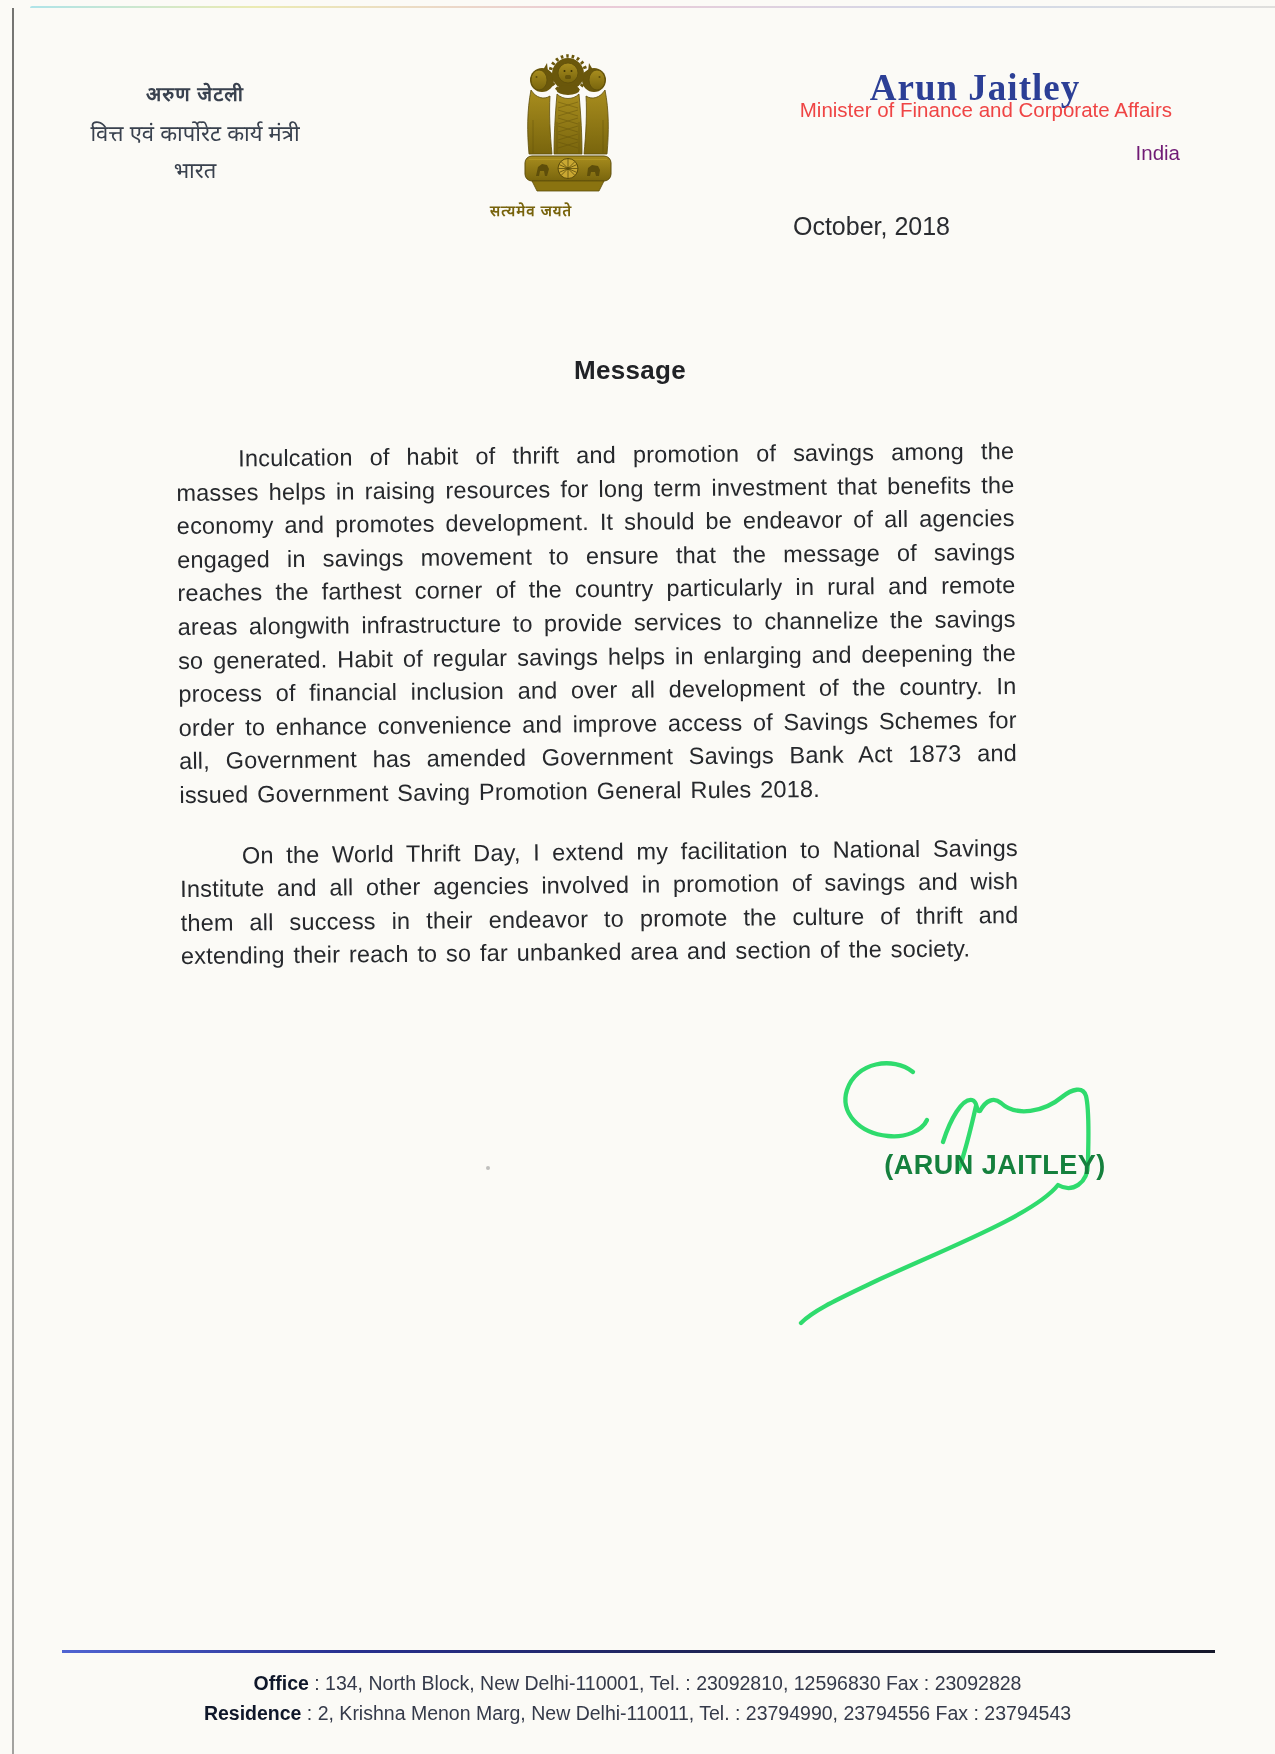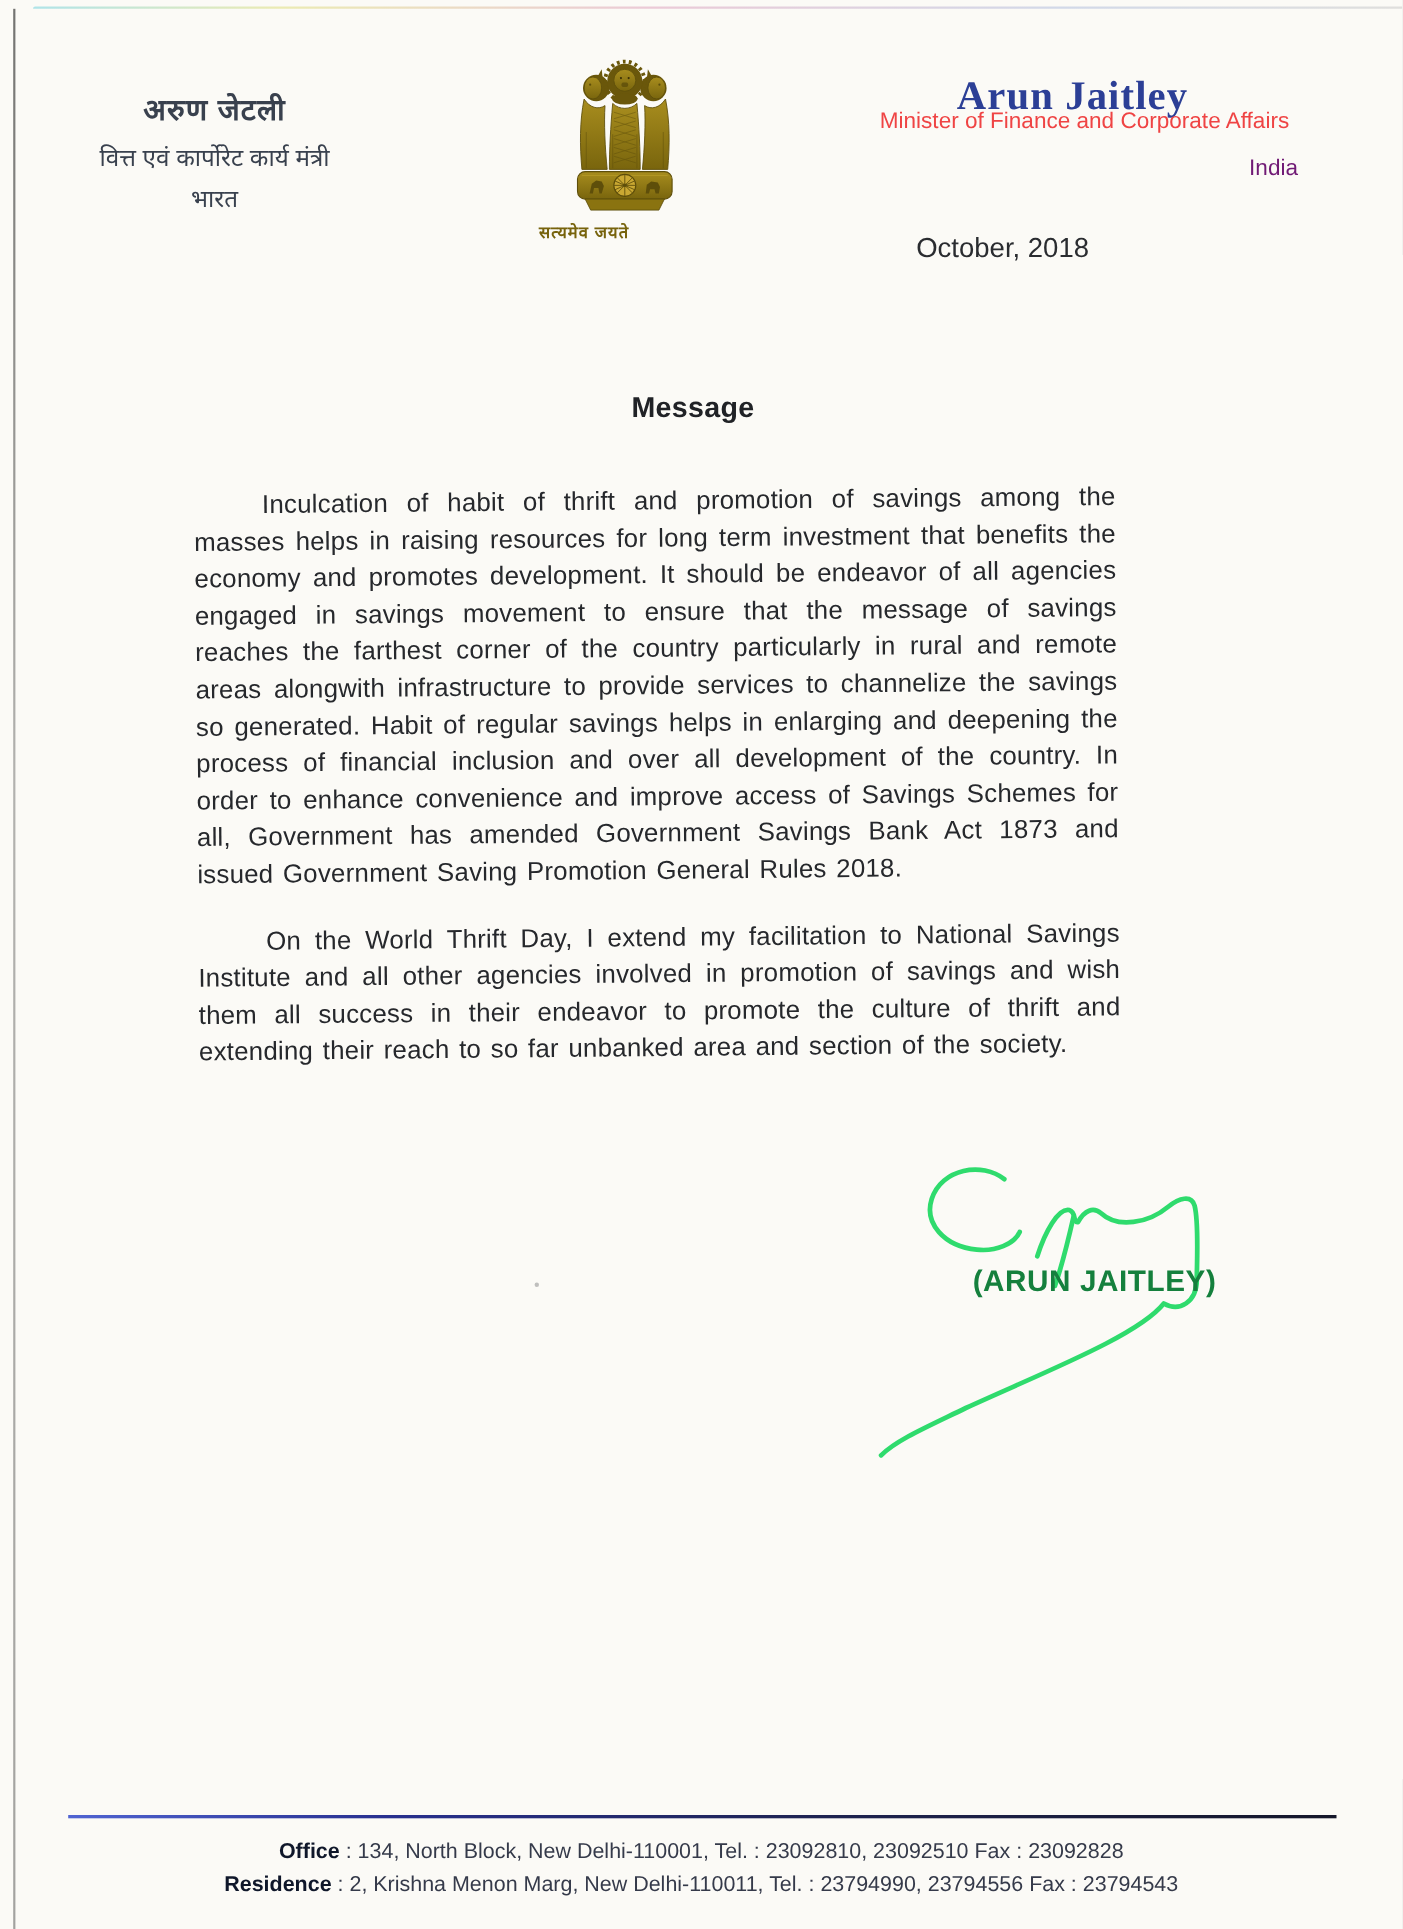--- a/index.html
+++ b/index.html
@@ -15,37 +15,37 @@
   
   .edge-left{position:absolute;left:12px;top:8px;width:2px;height:1746px;
     background:linear-gradient(180deg, rgba(70,70,68,.75), rgba(90,90,88,.45) 40%, rgba(90,90,88,.55));}
   .edge-top{position:absolute;left:30px;top:6px;right:0;height:2px;opacity:.45;
     border-top-left-radius:8px;
     background:linear-gradient(90deg,#52c8d8,#d8d860 18%,#d88fb0 45%,#9fb0d8 75%,#bdbdbd);}
   .speck{position:absolute;width:4px;height:4px;border-radius:50%;background:#8e8e8e;opacity:.55;}
 
   
   .hindi-block{position:absolute;left:40px;top:80px;width:310px;text-align:center;color:#39414e;}
-  .hindi-name{font-size:27px;font-weight:bold;letter-spacing:1px;}
+  .hindi-name{font-size:20px;font-weight:bold;letter-spacing:1px;}
   .hindi-title{font-size:22px;margin-top:10px;}
   .hindi-country{font-size:22px;margin-top:7px;}
 
   .emblem{position:absolute;left:516px;top:50px;width:104px;height:150px;}
   .emblem-motto{position:absolute;left:490px;top:200px;width:156px;text-align:left;
     font-size:15px;font-weight:bold;color:#77630c;letter-spacing:1px;}
 
   .en-name{position:absolute;left:775px;top:66px;width:400px;text-align:center;
     font-family:"Liberation Serif", serif;font-weight:bold;font-size:37px;
     color:#2c3f96;letter-spacing:1px;}
   .en-title{position:absolute;left:672px;top:98px;width:500px;text-align:right;
     font-size:20.5px;color:#ef4444;}
   .en-country{position:absolute;left:780px;top:141px;width:400px;text-align:right;
     font-size:20.5px;color:#701a75;}
 
-  .date-line{position:absolute;left:780px;top:212px;width:210px;text-align:right;
+  .date-line{position:absolute;left:740px;top:212px;width:210px;text-align:right;
     font-size:25px;color:#2a2c30;}
 
   
   .msg-heading{position:absolute;left:0;top:355px;width:1260px;text-align:center;
     font-size:26px;font-weight:bold;color:#202226;letter-spacing:.3px;}
 
   .body-text{position:absolute;left:176px;top:443px;width:838px;
     font-size:23.5px;line-height:33.6px;letter-spacing:.2px;word-spacing:2px;
     text-align:justify;color:#26282c;
     transform:rotate(-0.55deg);transform-origin:0 0;}
@@ -169,17 +169,17 @@
 
   <svg class="sig-overlay" viewBox="0 0 1275 1754">
     <path class="sig-stroke" d="M913 1072 C893 1056 856 1062 847 1090 C840 1112 858 1133 888 1136 C905 1138 922 1131 927 1120"></path>
     <path class="sig-stroke" d="M943 1142 C950 1120 962 1098 972 1100 C979 1102 975 1112 980 1111 C986 1100 994 1097 1001 1103 C1016 1117 1044 1112 1062 1097 C1072 1089 1083 1086 1086 1096 C1090 1112 1088 1150 1088 1163 C1088 1184 1072 1193 1058 1185 C1035 1214 950 1247 878 1280 C843 1297 815 1309 801 1323"></path>
     <path class="sig-stroke" d="M976 1106 C971 1128 965 1152 959 1169"></path>
   </svg>
   <div class="sign-name">(ARUN JAITLEY)</div>
 
   <div class="footer-rule"></div>
   <div class="footer-text">
-    <div><b>Office</b><span> : 134, North Block, New Delhi-110001,  Tel. : 23092810, 23092510   Fax : 23092828</span></div>
+    <div><b>Office</b><span> : 134, North Block, New Delhi-110001,  Tel. : 23092810, 12596830   Fax : 23092828</span></div>
     <div><b>Residence</b><span> : 2, Krishna Menon Marg, New Delhi-110011, Tel. : 23794990, 23794556  Fax : 23794543</span></div>
   </div>
 
 </div>
 
 </body></html>

